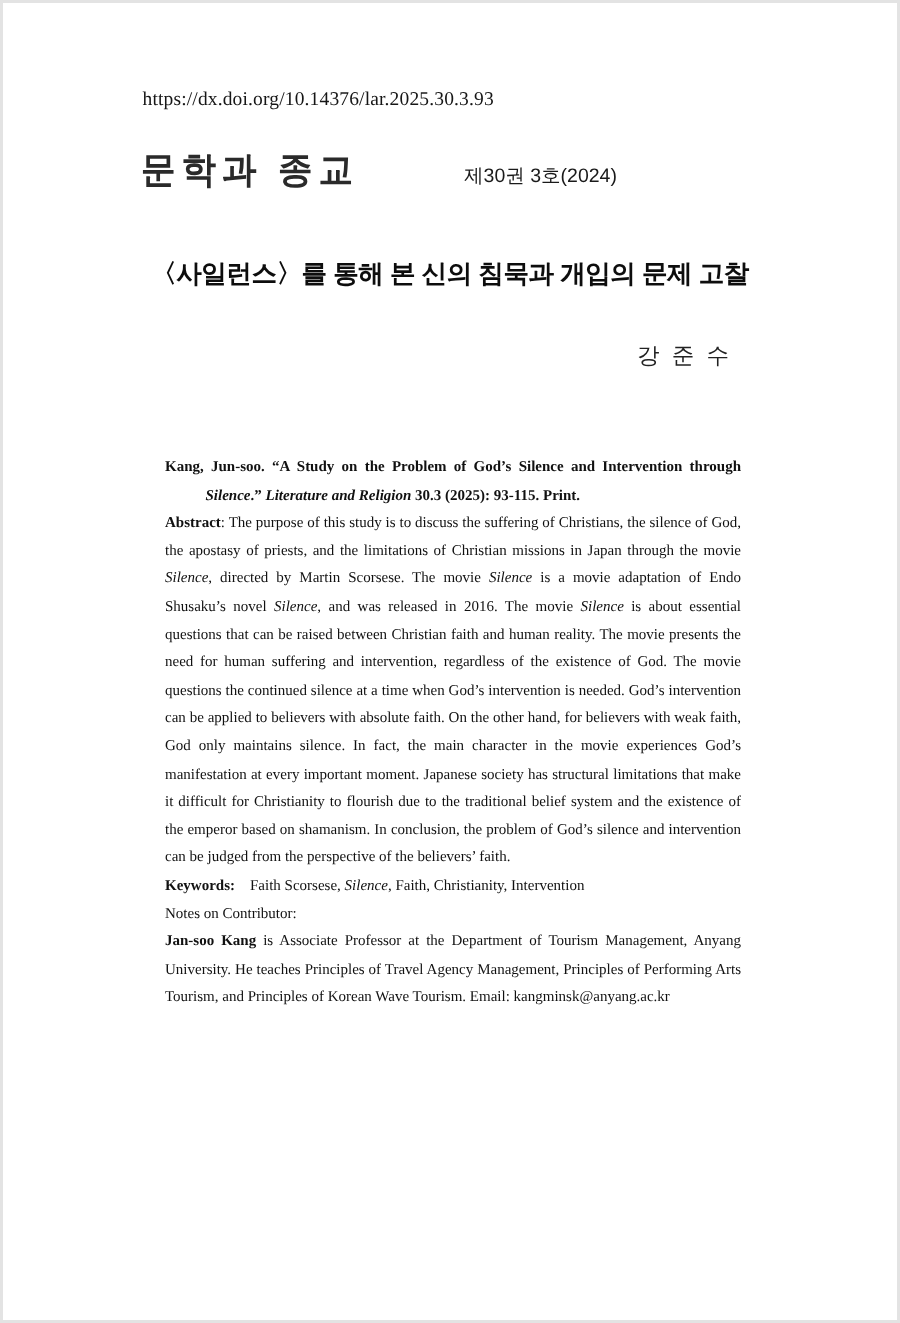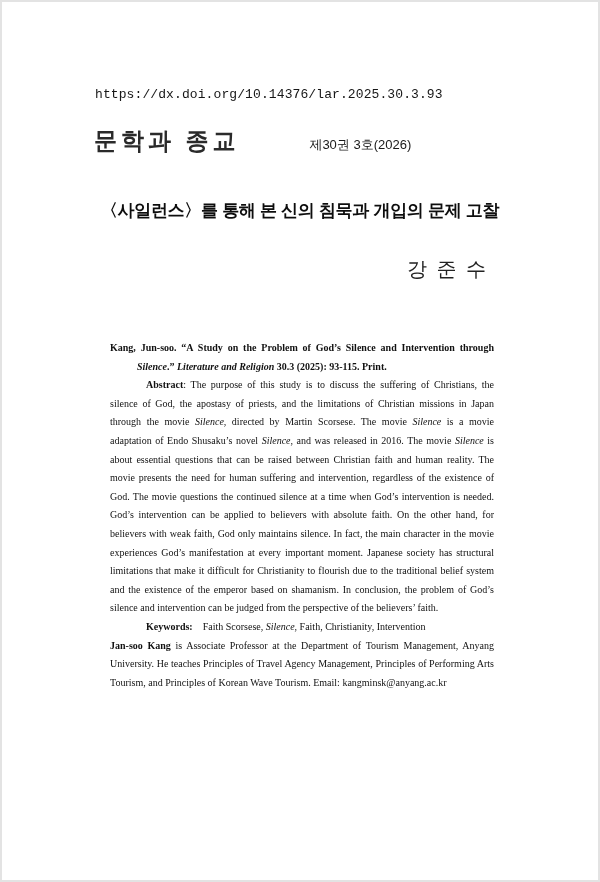--- a/index.html
+++ b/index.html
@@ -14,22 +14,22 @@
   .page {
     box-sizing: border-box;
     width: 600px;
     height: 882px;
     background: #ffffff;
     border: 2px solid #e3e3e3;
     overflow: hidden;
     position: relative;
   }
   .doi {
-    margin: 85px 0 0 93px;
-    font-family: Liberation Mono, monospace;
+    margin: 56px 0 0 93px;
+    font-family: Liberation Serif, serif;
     font-size: 13px;
     letter-spacing: 0.1px;
     color: #161616;
   }
   .journal-row {
     margin: 24px 0 0 92px;
     display: flex;
     align-items: baseline;
     gap: 44px;
   }
@@ -53,64 +53,65 @@
     font-family: "Liberation Sans", "DejaVu Sans", sans-serif;
     font-size: 17px;
     font-weight: 700;
     letter-spacing: -0.3px;
     color: #0d0d0d;
   }
   .author {
     margin: 34px 110px 16px 0;
     text-align: right;
     font-family: "Liberation Sans", "DejaVu Sans", sans-serif;
-    font-size: 20px;
+    font-size: 15px;
     letter-spacing: 2px;
     color: #222;
   }
   .main-block {
     margin: 56px 0 0 108px;
     width: 384px;
     font-size: 10px;
     line-height: 18.6px;
     text-align: justify;
   }
   .main-block p { margin: 0; }
   .citation {
     padding-left: 27px;
     text-indent: -27px;
     font-weight: 700;
   }
-  .b { font-weight: 700; margin-left: 36px; }
+  .b { font-weight: 700; }
   .keywords-line { margin-top: 18px; text-align: left; }
   .kw-label { margin-right: 10px; }
   .notes-heading { margin-top: 14px; text-align: left; }
 </style>
 </head>
 <body>
 
 <div class="page">
 
   <div class="doi">https://dx.doi.org/10.14376/lar.2025.30.3.93</div>
 
   <div class="journal-row">
     <span class="journal-logo">문학과 종교</span>
-    <span class="journal-issue">제30권 3호(2026)</span>
+    <span class="journal-issue">제30권 3호(2024)</span>
   </div>
 
   <h1 class="paper-title">〈사일런스〉를 통해 본 신의 침묵과 개입의 문제 고찰</h1>
 
   <div class="author">강 준 수</div>
 
   <div class="main-block">
 
     <p class="citation"><span style="font-weight: 700;">Kang, Jun-soo. “A Study on the Problem of God’s Silence and Intervention through </span><span style="font-weight: 700; font-style: italic;">Silence</span><span style="font-weight: 700;">.” </span><span style="font-style: italic;">Literature and Religion</span><span> 30.3 (2025): 93-115. Print.</span></p>
 
     <p class="abstract-paragraph"><span class="b">Abstract</span><span><span>: The purpose of this study is to discuss the suffering of Christians, the silence of God, the apostasy of priests, and the limitations of Christian missions in Japan through the movie </span><span style="font-style: italic;">Silence</span><span>, directed by Martin Scorsese. The movie </span><span style="font-style: italic;">Silence</span><span> is a movie adaptation of Endo Shusaku’s novel </span><span style="font-style: italic;">Silence</span><span>, and was released in 2016. The movie </span><span style="font-style: italic;">Silence</span><span> is about essential questions that can be raised between Christian faith and human reality. The movie presents the need for human suffering and intervention, regardless of the existence of God. The movie questions the continued silence at a time when God’s intervention is needed. God’s intervention can be applied to believers with absolute faith. On the other hand, for believers with weak faith, God only maintains silence. In fact, the main character in the movie experiences God’s manifestation at every important moment. Japanese society has structural limitations that make it difficult for Christianity to flourish due to the traditional belief system and the existence of the emperor based on shamanism. In conclusion, the problem of God’s silence and intervention can be judged from the perspective of the believers’ faith.</span></span></p>
 
     <p class="keywords-line"><span class="b kw-label">Keywords:</span><span><span>Faith Scorsese, </span><span style="font-style: italic;">Silence</span><span>, Faith, Christianity, Intervention</span></span></p>
 
+    <p class="notes-heading">Notes on Contributor:</p>
 
     <p class="contributor-paragraph"><span style="font-weight: 700;">Jan-soo Kang</span><span> is Associate Professor at the Department of Tourism Management, Anyang University. He teaches Principles of Travel Agency Management, Principles of Performing Arts Tourism, and Principles of Korean Wave Tourism. Email: kangminsk@anyang.ac.kr</span></p>
 
   </div>
 
 </div>
 
 </body></html>

